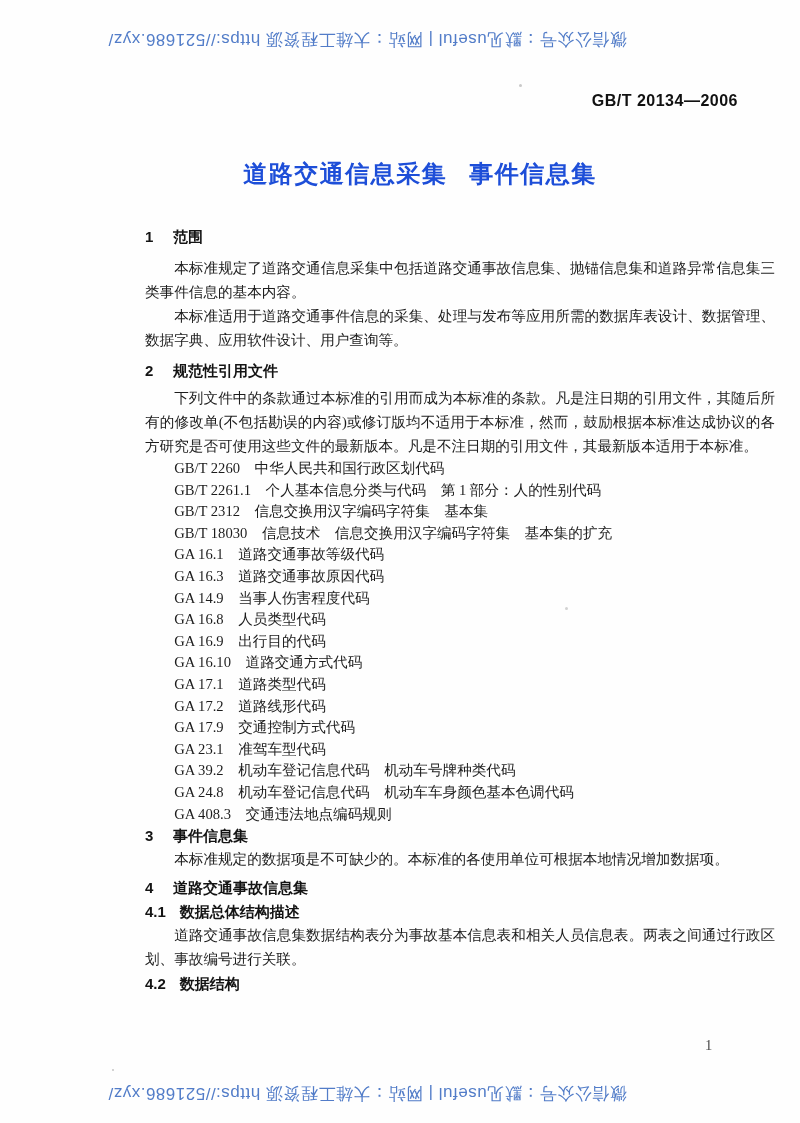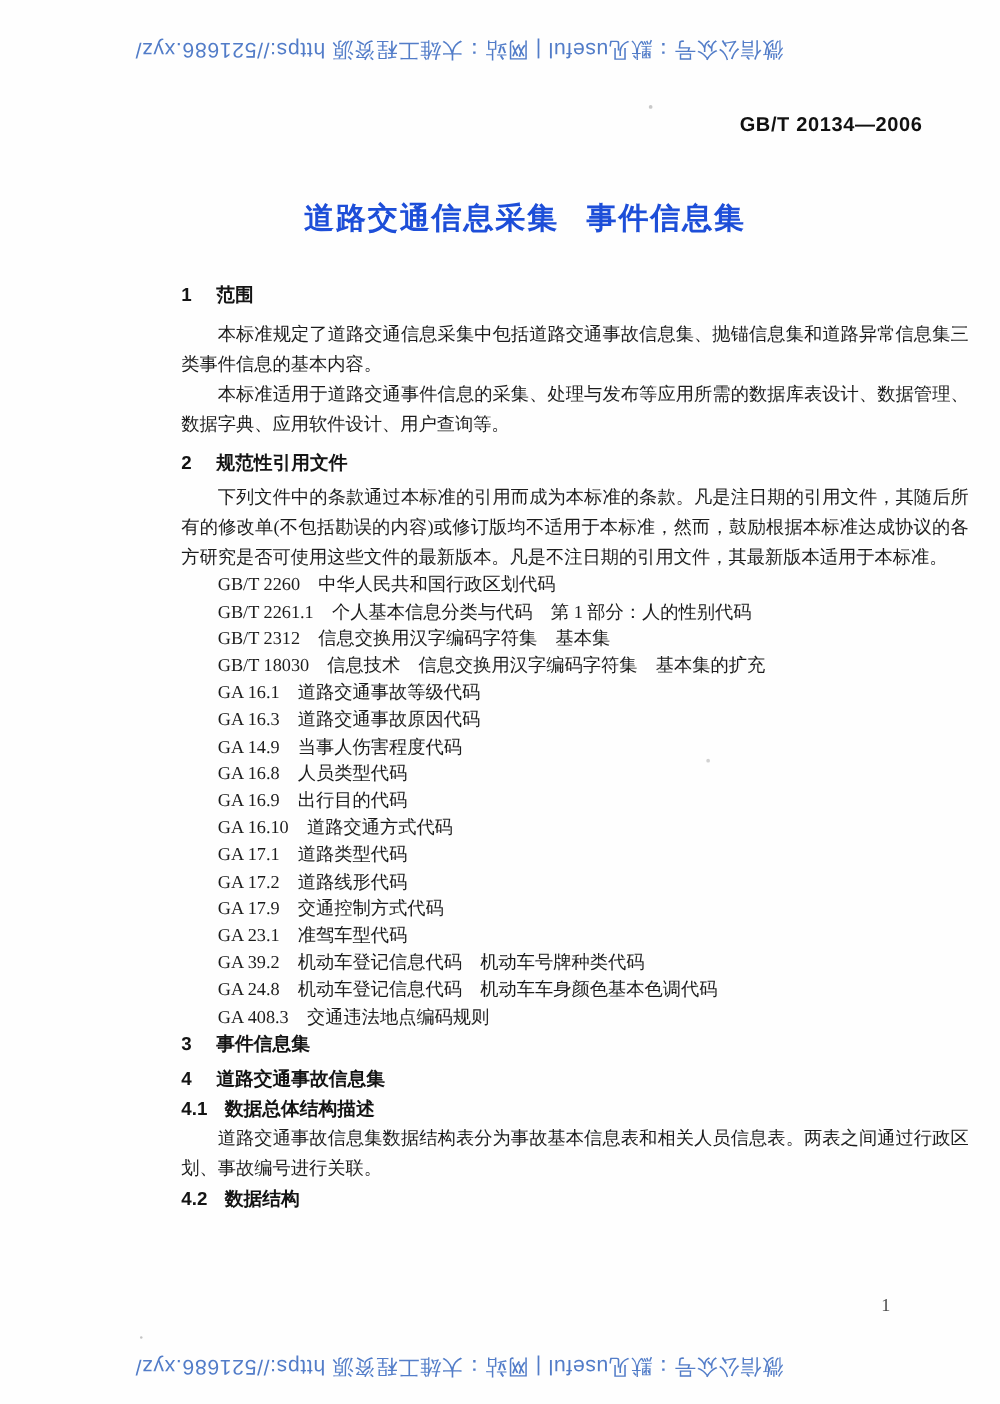--- a/index.html
+++ b/index.html
@@ -181,20 +181,21 @@
         <li>GA 39.2　机动车登记信息代码　机动车号牌种类代码</li>
 
         <li>GA 24.8　机动车登记信息代码　机动车车身颜色基本色调代码</li>
 
         <li>GA 408.3　交通违法地点编码规则</li>
       </ul>
 
     <div class="sec-heading">
       <span class="sec-num">3</span><span>事件信息集</span>
     </div>
+    <p class="para no-justify">本标准规定的数据项是不可缺少的。本标准的各使用单位可根据本地情况增加数据项。</p>
 
     <div class="sec-heading mt6">
       <span class="sec-num">4</span><span>道路交通事故信息集</span>
     </div>
 
     <div class="sec-heading mt2">
       <span class="sec-num">4.1</span><span>数据总体结构描述</span>
     </div>
     <p class="para">道路交通事故信息集数据结构表分为事故基本信息表和相关人员信息表。两表之间通过行政区划、事故编号进行关联。</p>
 

